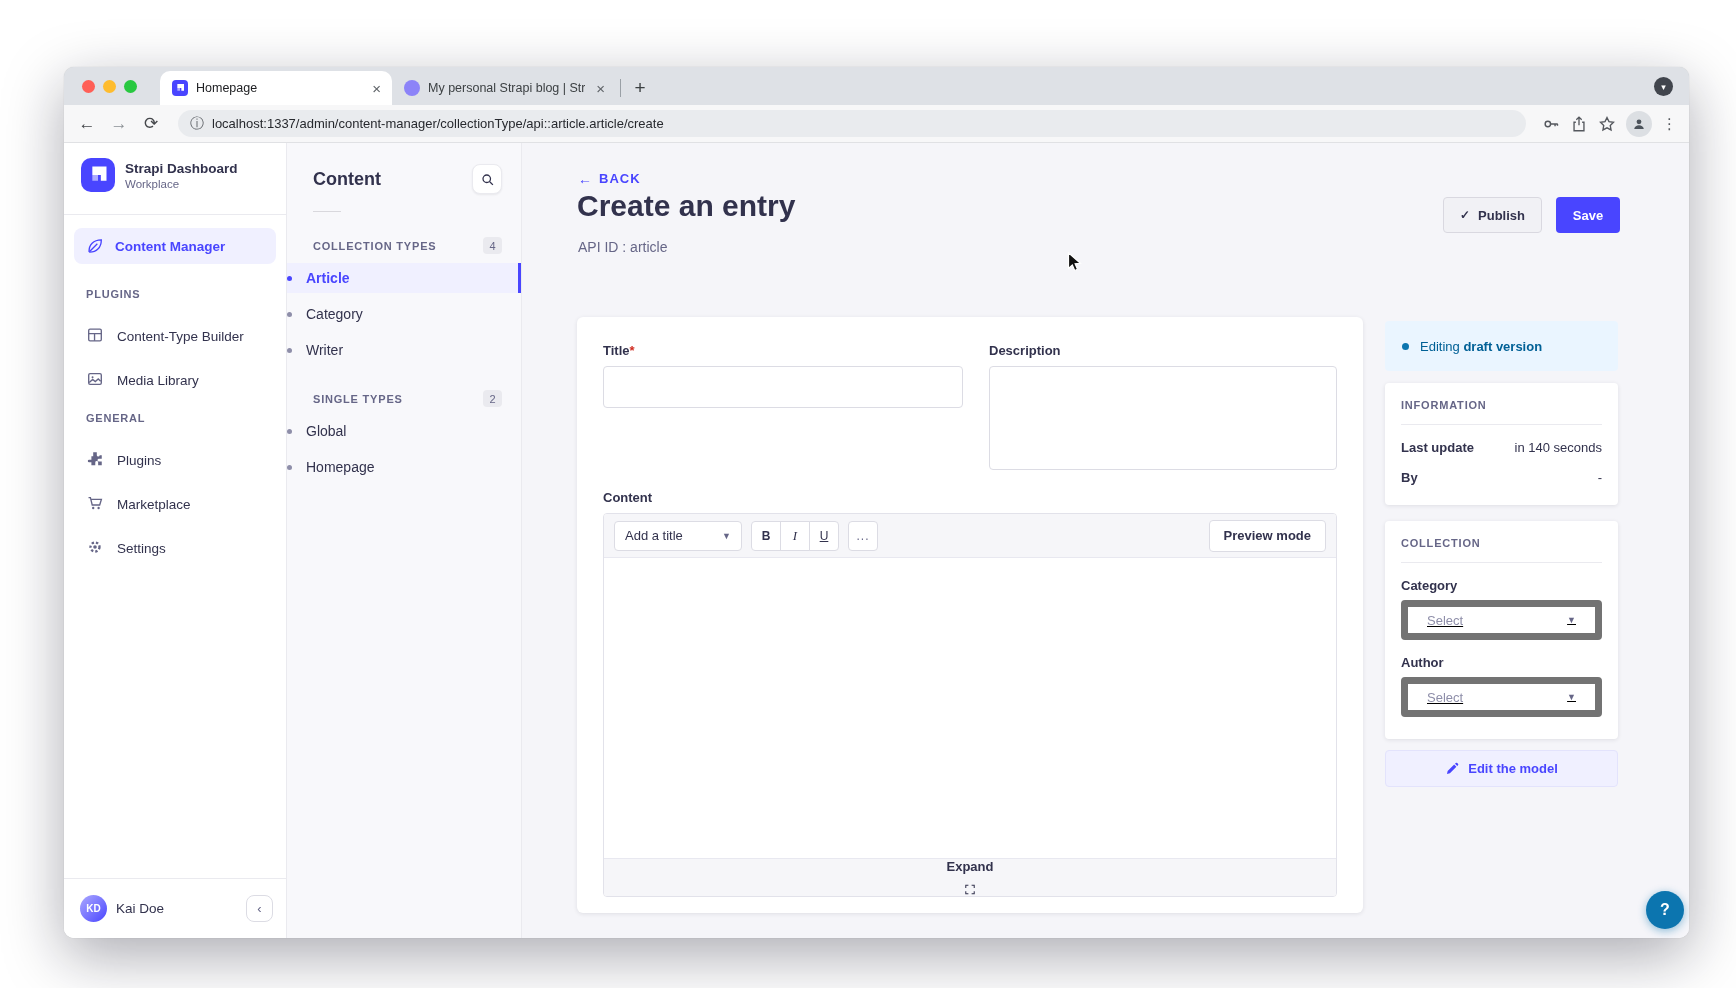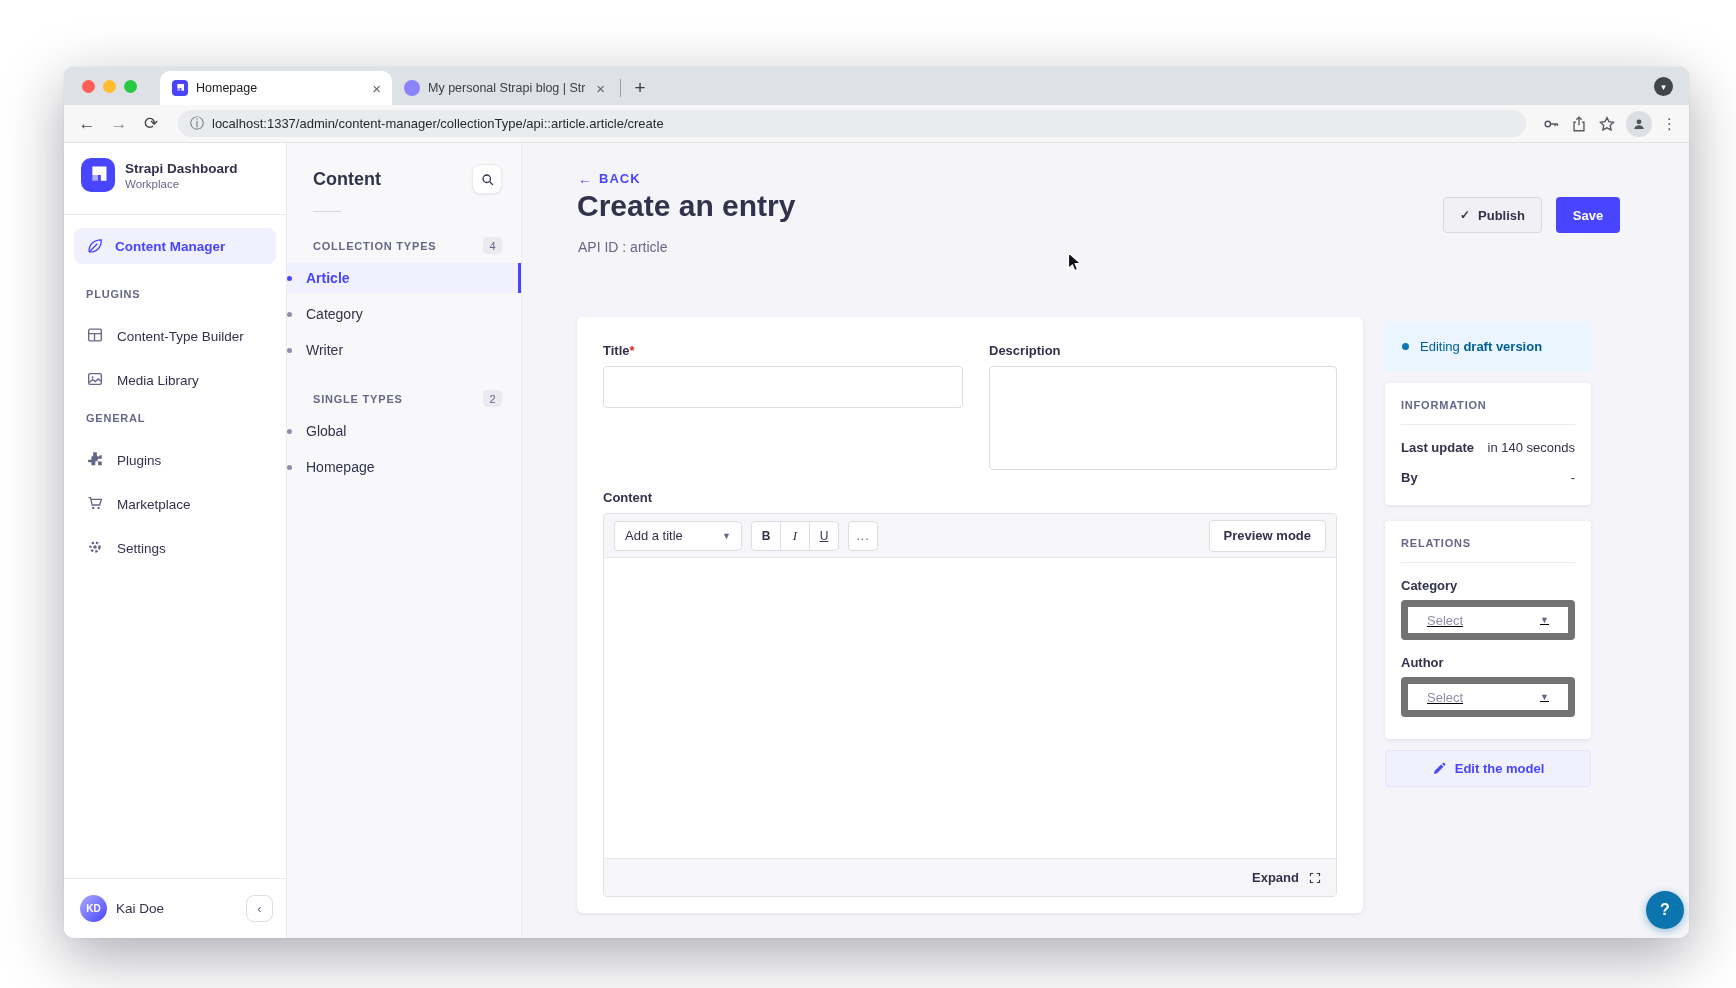--- a/index.html
+++ b/index.html
@@ -121,25 +121,25 @@
   .biu .ed-btn + .ed-btn { margin-left:-1px; }
   .biu .ed-btn:first-child { border-radius:4px 0 0 4px; }
   .biu .ed-btn:last-child { border-radius:0 4px 4px 0; }
   .b-b { font-weight:bold; font-size:12px; }
   .b-i { font-style:italic; font-family:"Liberation Serif","DejaVu Serif",serif; font-size:13px; }
   .b-u { text-decoration:underline; font-size:12px; }
   .more-btn { width:30px; font-size:12px; letter-spacing:1px; color:#666687; }
   .preview-btn { margin-left:auto; height:32px; padding:0 14px; font-weight:bold; }
   .ed-body { height:300px; background:#fff; }
   .ed-footer { height:38px; background:#F6F6F9; border-top:1px solid #E8E8F0; display:flex; align-items:center;
-               justify-content:flex-end; gap:9px; padding:0 14px; font-size:13px; font-weight:bold; color:#32324D; }
+               justify-content:flex-end; gap:9px; padding:0 14px; font-size:13px; font-weight:bold; color:#32324D;flex-direction:column; }
   .ed-footer svg { width:14px; height:14px; }
 
   
-  .panel { position:absolute; left:863px; top:178px; width:206px; }
+  .panel { position:absolute; left:863px; top:178px; width:233px; }
   .draft-box { height:50px; background:#EAF5FF; border-radius:4px; display:flex; align-items:center; gap:11px;
                padding:0 17px; color:#006096; font-size:13px; }
   .draft-dot { width:7px; height:7px; border-radius:50%; background:#0C75AF; flex:0 0 auto; }
   .pcard { margin-top:12px; background:#fff; border-radius:4px; box-shadow:0 1px 4px rgba(33,33,52,.1); padding:16px 16px 20px; }
   .pcard-h { font-size:11px; font-weight:bold; color:#666687; letter-spacing:.8px; }
   .pcard-div { height:1px; background:#EAEAEF; margin:13px 0 4px; }
   .inforow { display:flex; align-items:center; justify-content:space-between; margin-top:15px; }
   .inforow .il { font-size:13px; font-weight:bold; color:#32324D; }
   .inforow .iv { font-size:13px; color:#32324D; }
   .pcard.relations { margin-top:16px; padding-bottom:22px; }
@@ -419,21 +419,21 @@
               <span class="il">Last update</span>
               <span class="iv">in 140 seconds</span>
             </div>
             <div class="inforow">
               <span class="il">By</span>
               <span class="iv">-</span>
             </div>
           </div>
 
           <div class="pcard relations">
-            <div class="pcard-h">RELATIONS</div>
+            <div class="pcard-h">COLLECTION</div>
             <div class="pcard-div"></div>
             <label class="rel-label">Category</label>
             <div class="select">
               <span class="ph">Select</span>
               <span class="chev">▼</span>
             </div>
             <label class="rel-label">Author</label>
             <div class="select">
               <span class="ph">Select</span>
               <span class="chev">▼</span>

